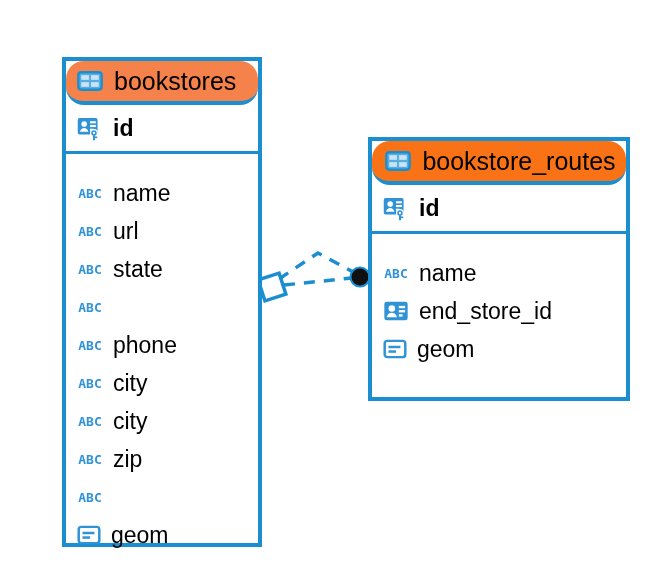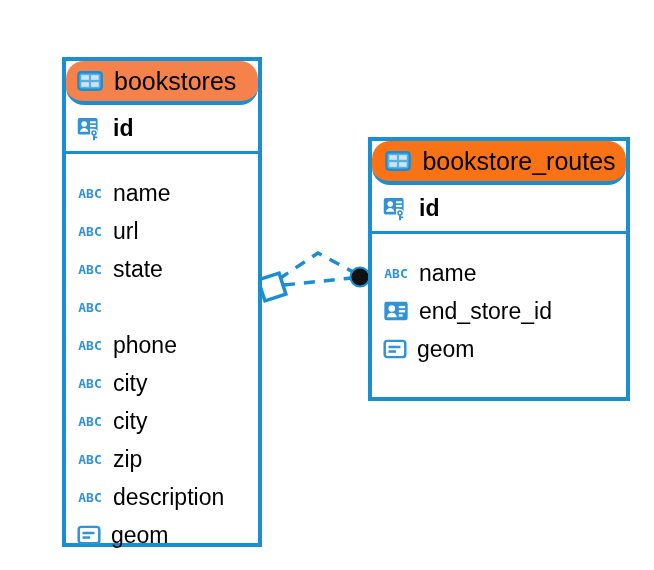--- a/index.html
+++ b/index.html
@@ -237,21 +237,20 @@
         <span class="icon icon-abc">
           <span class="abc-text">ABC</span>
         </span>
         <span class="field-label">zip</span>
       </div>
 
       <div class="field-row">
         <span class="icon icon-abc">
           <span class="abc-text">ABC</span>
         </span>
-        <span class="field-label">description</span>
       </div>
 
       <div class="field-row">
         <span class="icon icon-blob">
           <svg viewBox="0 0 24 24" width="26" height="26" xmlns="http://www.w3.org/2000/svg">
             <rect x="2.5" y="4.5" width="19" height="15" rx="2.5" fill="#ffffff" stroke="#2f93d6" stroke-width="2.3"></rect>
             <rect x="6" y="9" width="11" height="2.3" fill="#2f93d6"></rect>
             <rect x="6" y="13.2" width="7" height="2.3" fill="#2f93d6"></rect>
           </svg>
         </span>

